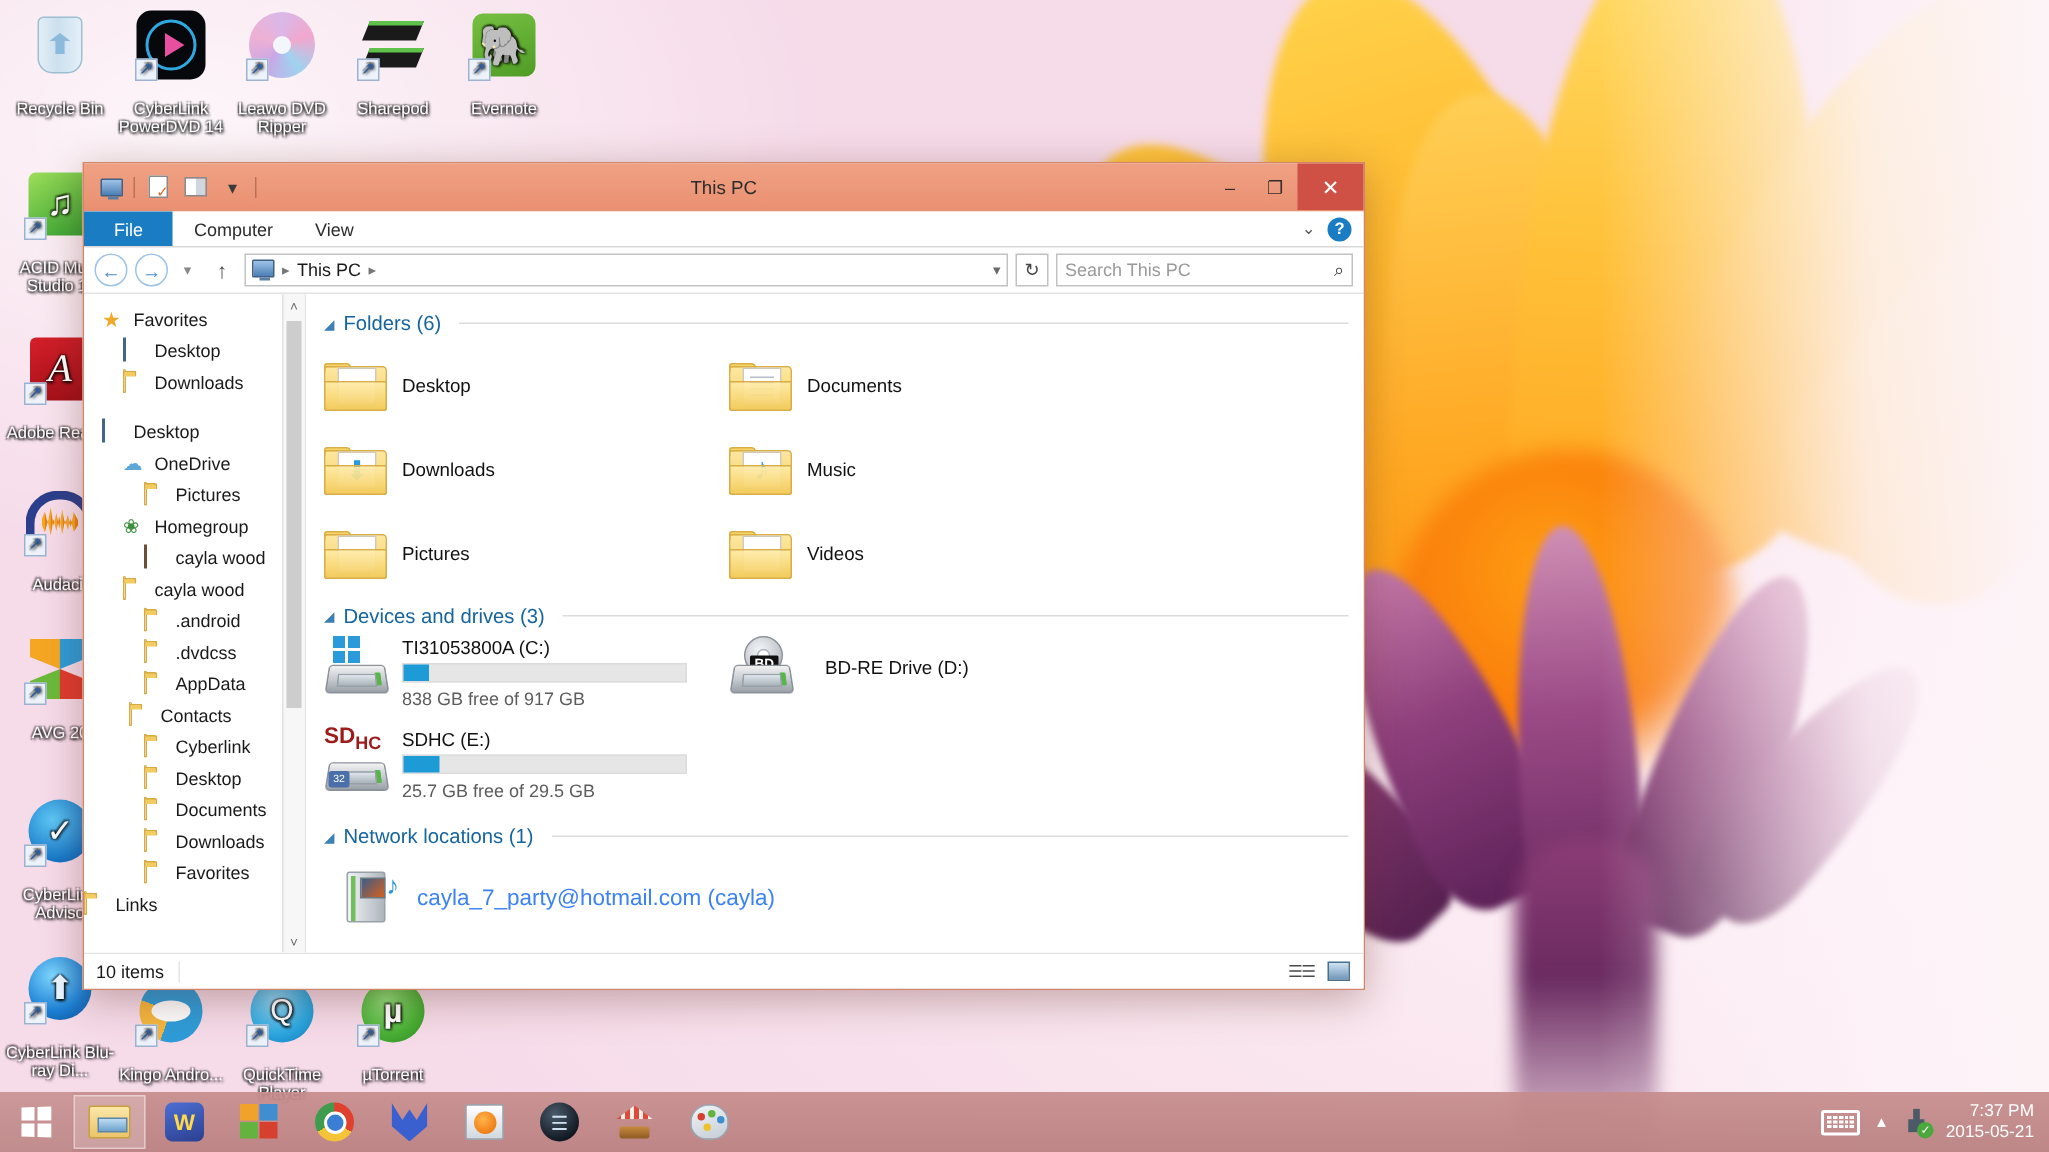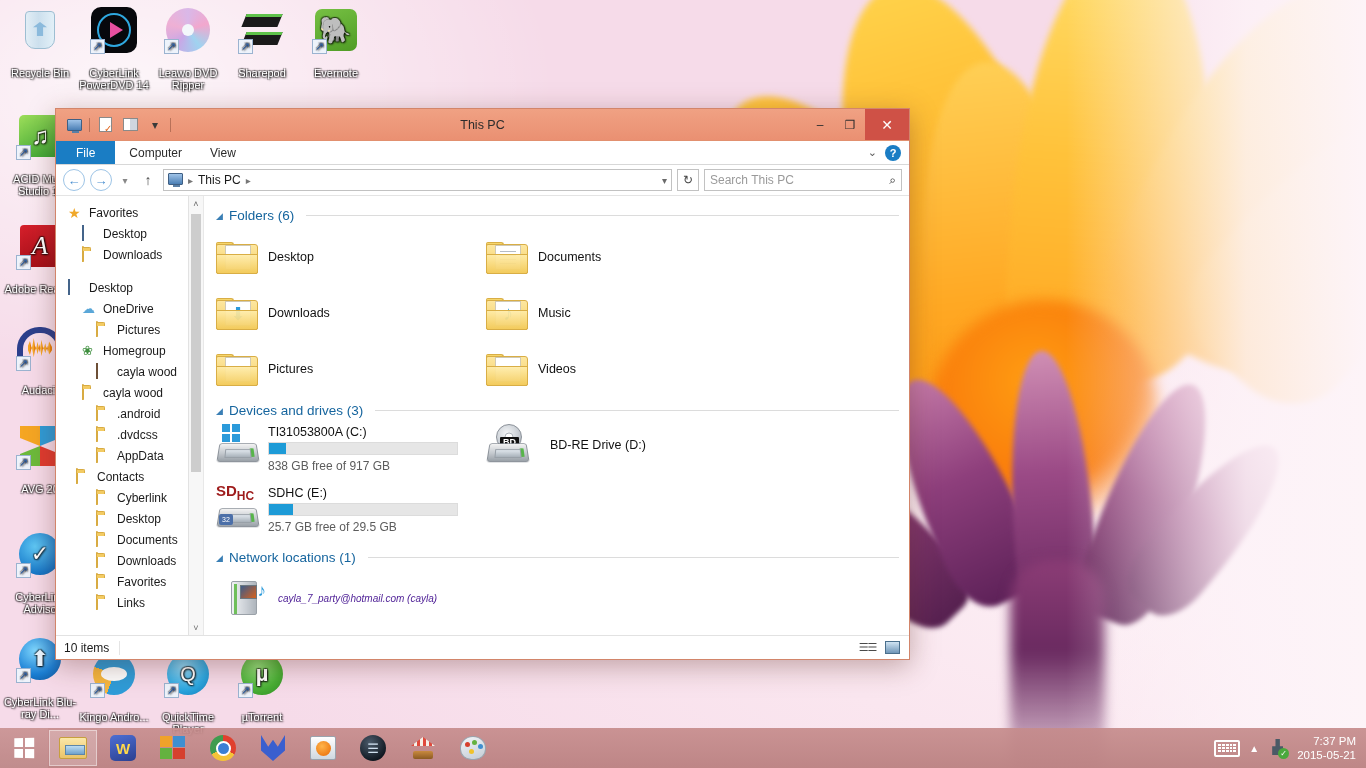--- a/index.html
+++ b/index.html
@@ -444,21 +444,21 @@
     border: 1px solid #9aa1a8; border-radius: 2px;
   }
   .net-ico .box::before {
     content: ""; position: absolute; left: 2px; top: 2px; width: 3px; height: 30px; background: #6fbf5a;
   }
   .net-ico .pic {
     position: absolute; left: 14px; top: 8px; width: 17px; height: 14px;
     background: linear-gradient(135deg,#3b5c8a 0%, #d6611d 100%); border: 1px solid #6b7880;
   }
   .net-ico .note { position: absolute; right: 2px; top: 4px; color: #2b9ada; font-size: 17px; }
-  .netlabel { font-size: 10px; color: #4c1d95; font-style: italic; }
+  .netlabel { font-size: 15px; color: #3b82f6; }
 
   .statusbar {
     height: 24px; border-top: 1px solid #e2e2e2; background: #fff;
     display: flex; align-items: center; padding: 0 8px; flex: none;
   }
   .statusbar .items { font-size: 12px; color: #1a1a1a; padding-right: 10px; border-right: 1px solid #e4e4e4; }
   .view-btns { margin-left: auto; display: flex; gap: 8px; }
   .vb { width: 17px; height: 15px; display: flex; align-items: center; justify-content: center; }
   .vb-details { color: #4a4a4a; font-size: 11px; letter-spacing: -1px; }
   .vb-large {
@@ -811,21 +811,21 @@
           <span>.android</span>
         </div>
         <div class="nav-item" style="padding-left:40px">
           <span class="ni"><span class="folder-sm"></span></span>
           <span>.dvdcss</span>
         </div>
         <div class="nav-item" style="padding-left:40px">
           <span class="ni"><span class="folder-sm"></span></span>
           <span>AppData</span>
         </div>
-        <div class="nav-item" style="padding-left:20px">
+        <div class="nav-item" style="padding-left:30px">
           <span class="ni"><span class="folder-sm"></span></span>
           <span>Contacts</span>
         </div>
         <div class="nav-item" style="padding-left:40px">
           <span class="ni"><span class="folder-sm"></span></span>
           <span>Cyberlink</span>
         </div>
         <div class="nav-item" style="padding-left:40px">
           <span class="ni"><span class="folder-sm"></span></span>
           <span>Desktop</span>
@@ -835,21 +835,21 @@
           <span>Documents</span>
         </div>
         <div class="nav-item" style="padding-left:40px">
           <span class="ni"><span class="folder-sm"></span></span>
           <span>Downloads</span>
         </div>
         <div class="nav-item" style="padding-left:40px">
           <span class="ni"><span class="folder-sm"></span></span>
           <span>Favorites</span>
         </div>
-        <div class="nav-item" style="padding-left:40px">
+        <div class="nav-item" style="">
           <span class="ni"><span class="folder-sm"></span></span>
           <span>Links</span>
         </div>
       </div>
       <div class="nav-scroll">
         <div class="arw">˄</div>
         <div class="thumb"></div>
         <div class="arw bot">˅</div>
       </div>
     </div>

